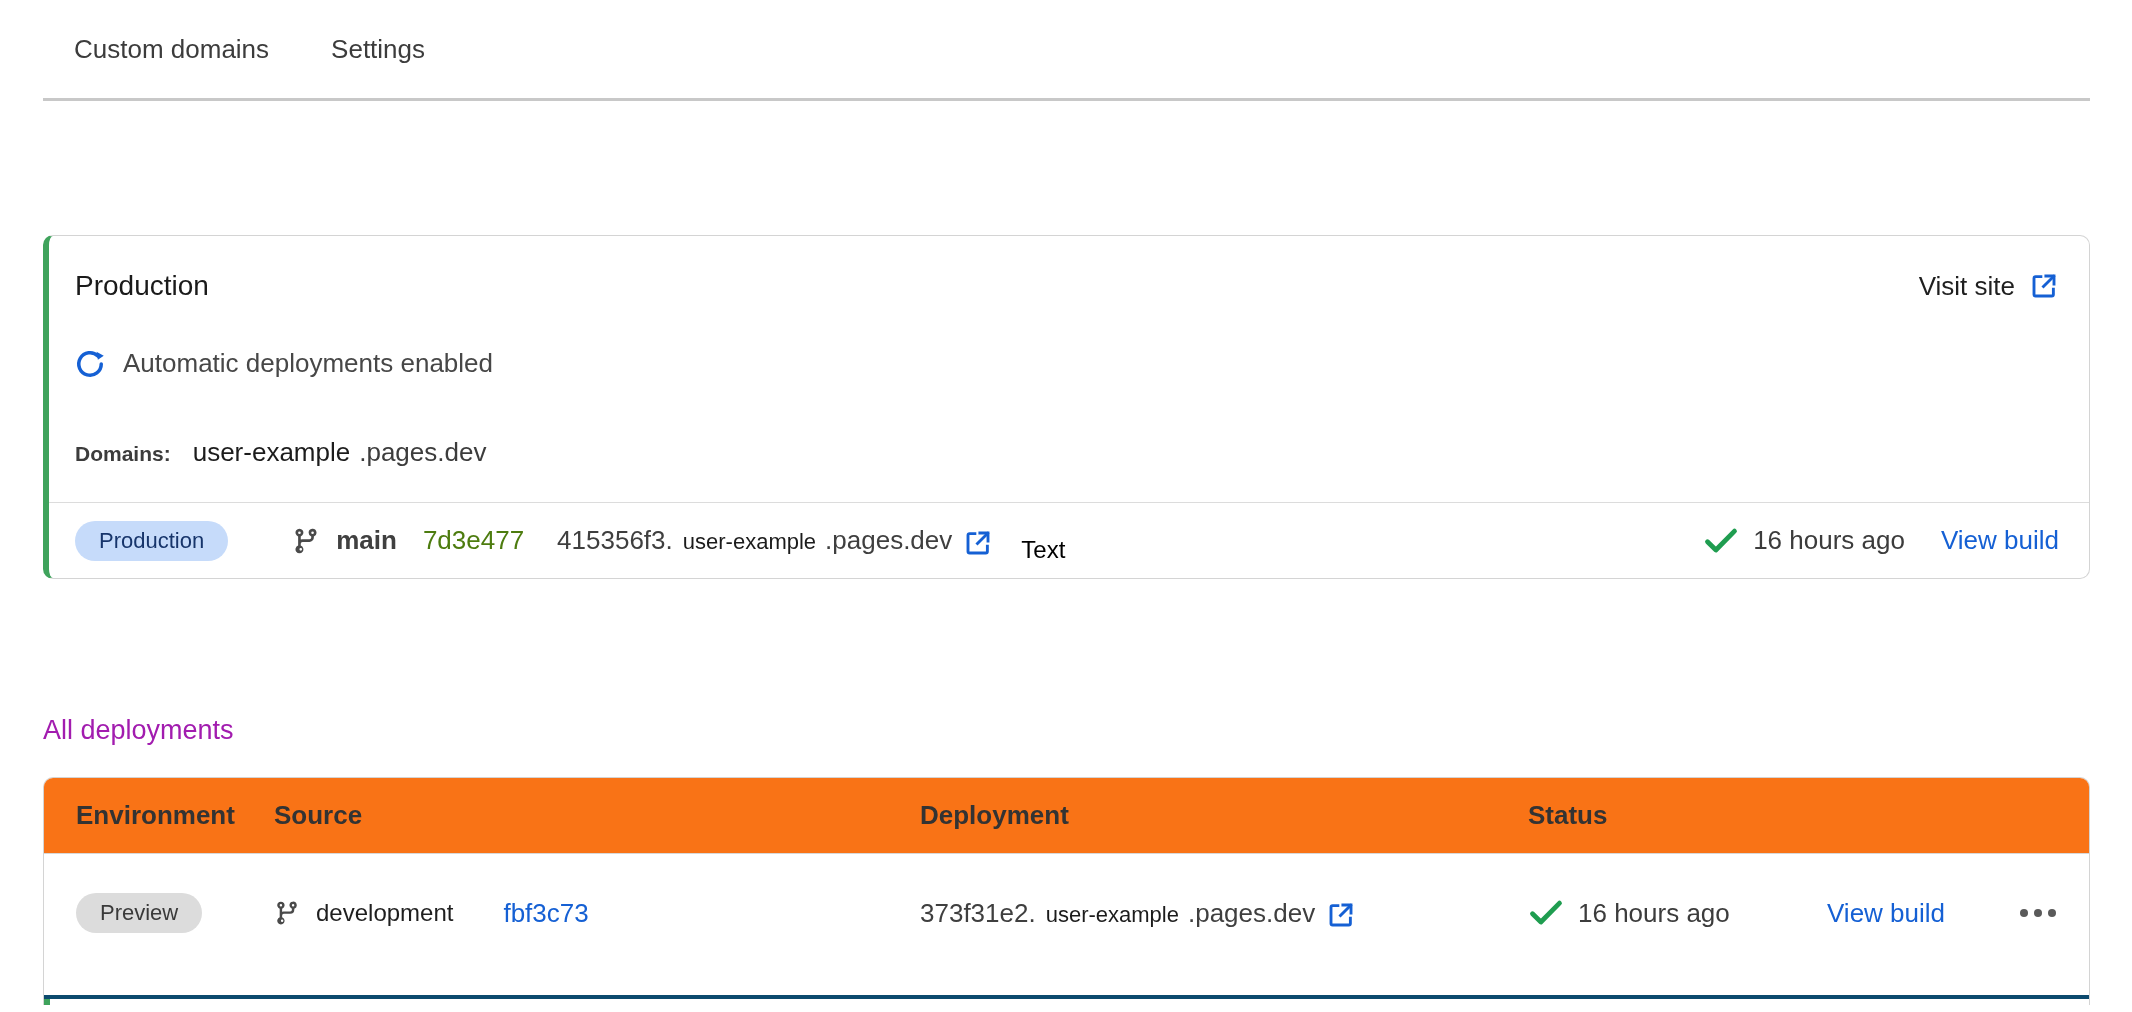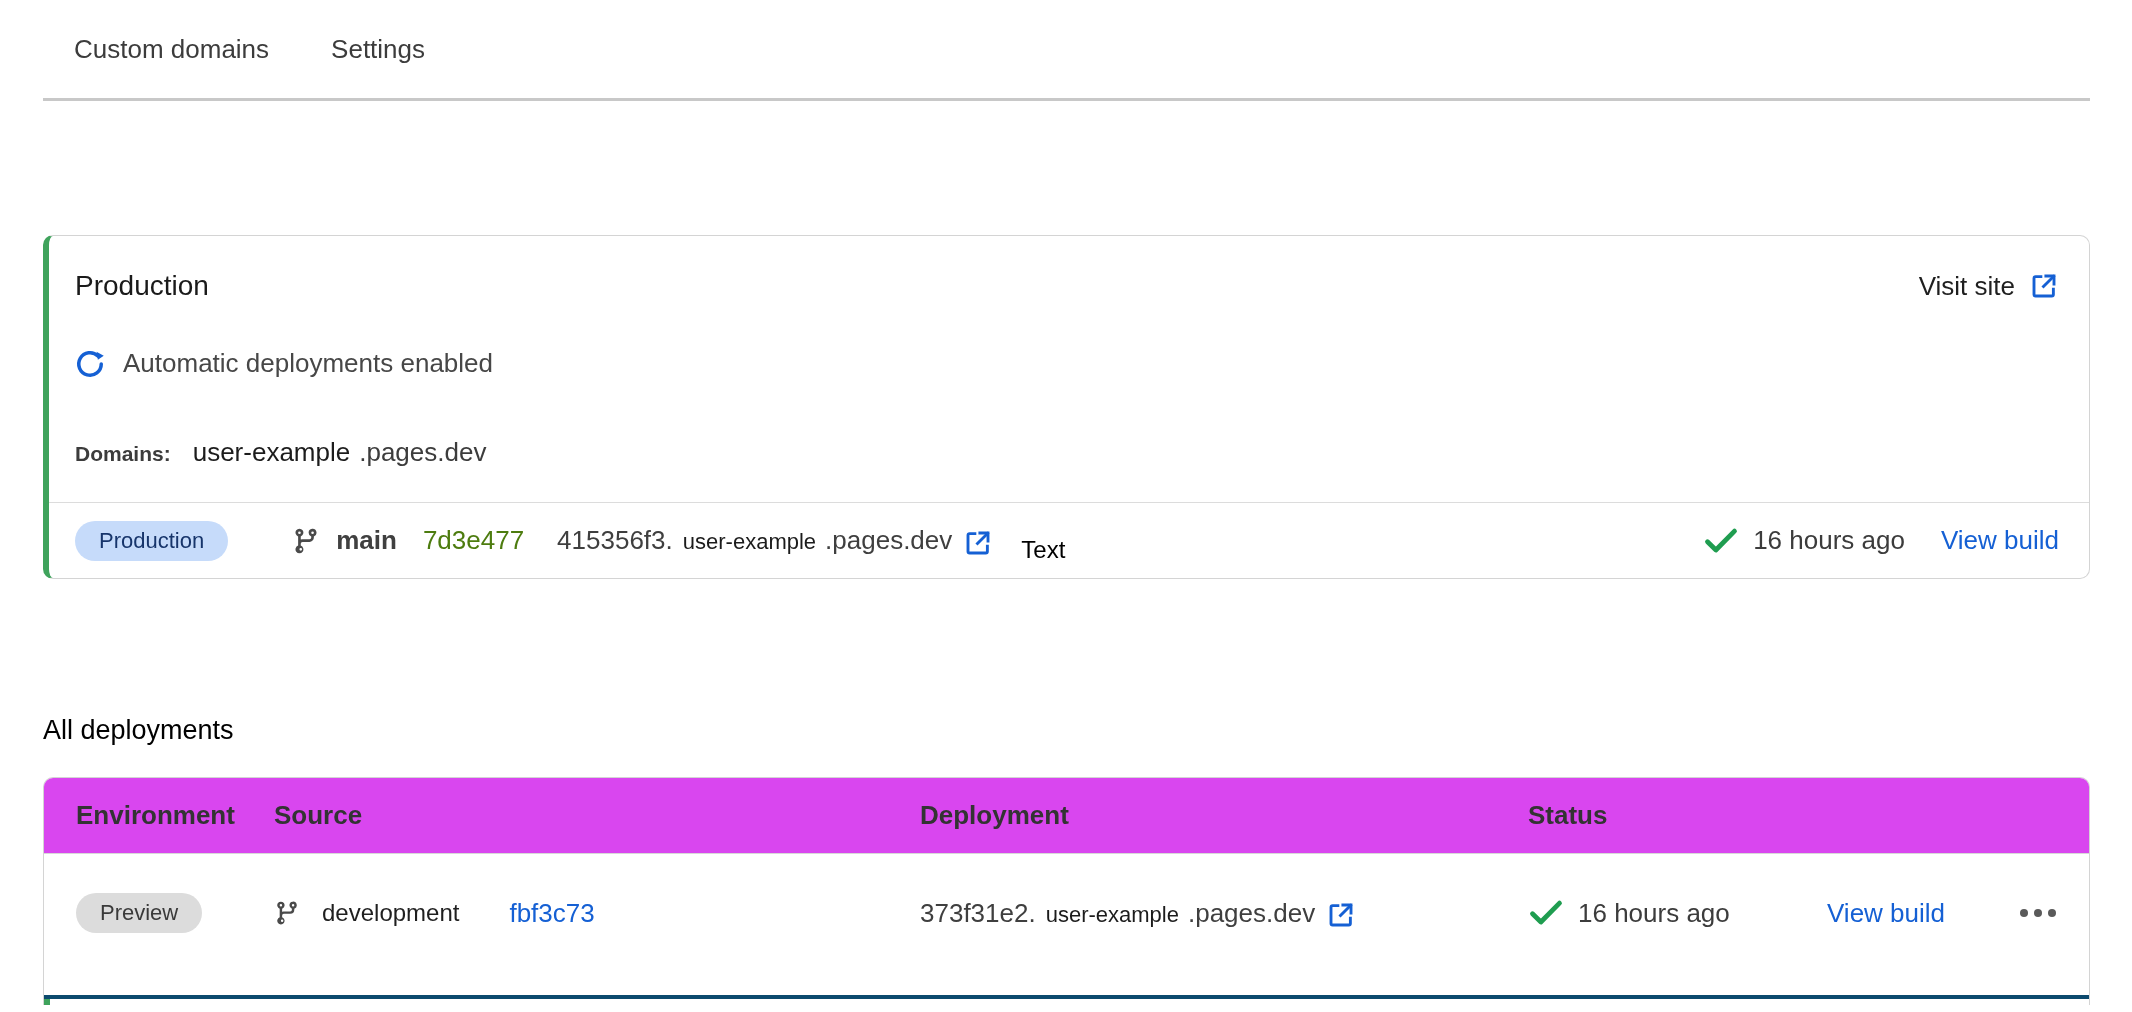--- a/index.html
+++ b/index.html
@@ -44,33 +44,33 @@
   .url-name { font-size: 22px; color: #1c1c1c; margin-left: 10px; }
   .url-suffix { margin-left: 9px; }
   .url-ext-icon { margin-left: 11px; align-self: center; position: relative; top: 2px; }
   .row-note { font-size: 24px; color: #000; margin-left: 28px; position: relative; top: 9px; }
   .flex-spacer { flex: 1; }
   .status-group { display: flex; align-items: center; }
   .status-time { font-size: 26px; color: #3c3c3c; margin-left: 14px; }
   .view-build { font-size: 26px; color: #1560d4; margin-left: 36px; cursor: pointer; white-space: nowrap; }
 
   
-  .all-deploy-heading { margin: 136px 0 0 43px; font-size: 27px; font-weight: 500; color: #000000; }
+  .all-deploy-heading { margin: 136px 0 0 43px; font-size: 27px; font-weight: 500; color: #a21caf; }
   .deploy-table { margin: 31px 42px 0 43px; border: 1px solid #d4d4d4;
     border-bottom: none; border-radius: 10px 10px 0 0; overflow: hidden; }
   .tgrid { display: grid; grid-template-columns: 198px 646px 608px 299px 192px 1fr;
     padding-left: 32px; }
-  .thead { background: #d946ef; height: 76px; align-items: center;
+  .thead { background: #f97316; height: 76px; align-items: center;
     border-bottom: 1px solid #d8d8d8; }
   .th { font-size: 26px; font-weight: 700; color: #333; }
   .trow { height: 145px; align-items: start; padding-top: 38px;
     border-bottom: 4px solid #0c4a6e; }
   .cell-line { display: flex; align-items: center; height: 42px; }
   .commit-msg { font-size: 24px; color: #454545; margin-top: 10px; }
-  .src-branch { font-size: 24px; color: #1f1f1f; margin-left: 22px; }
+  .src-branch { font-size: 24px; color: #1f1f1f; margin-left: 16px; }
   .src-commit { font-size: 26px; color: #1560d4; margin-left: 50px; cursor: pointer; }
   .row-menu { display: flex; align-items: center; height: 42px; cursor: pointer; }
   .next-row-sliver { height: 6px; border-left: 6px solid #3fa35c; background: #fff; }
 
   svg { display: block; }
 </style>
 </head>
 <body>
 
 <div class="tabbar">

